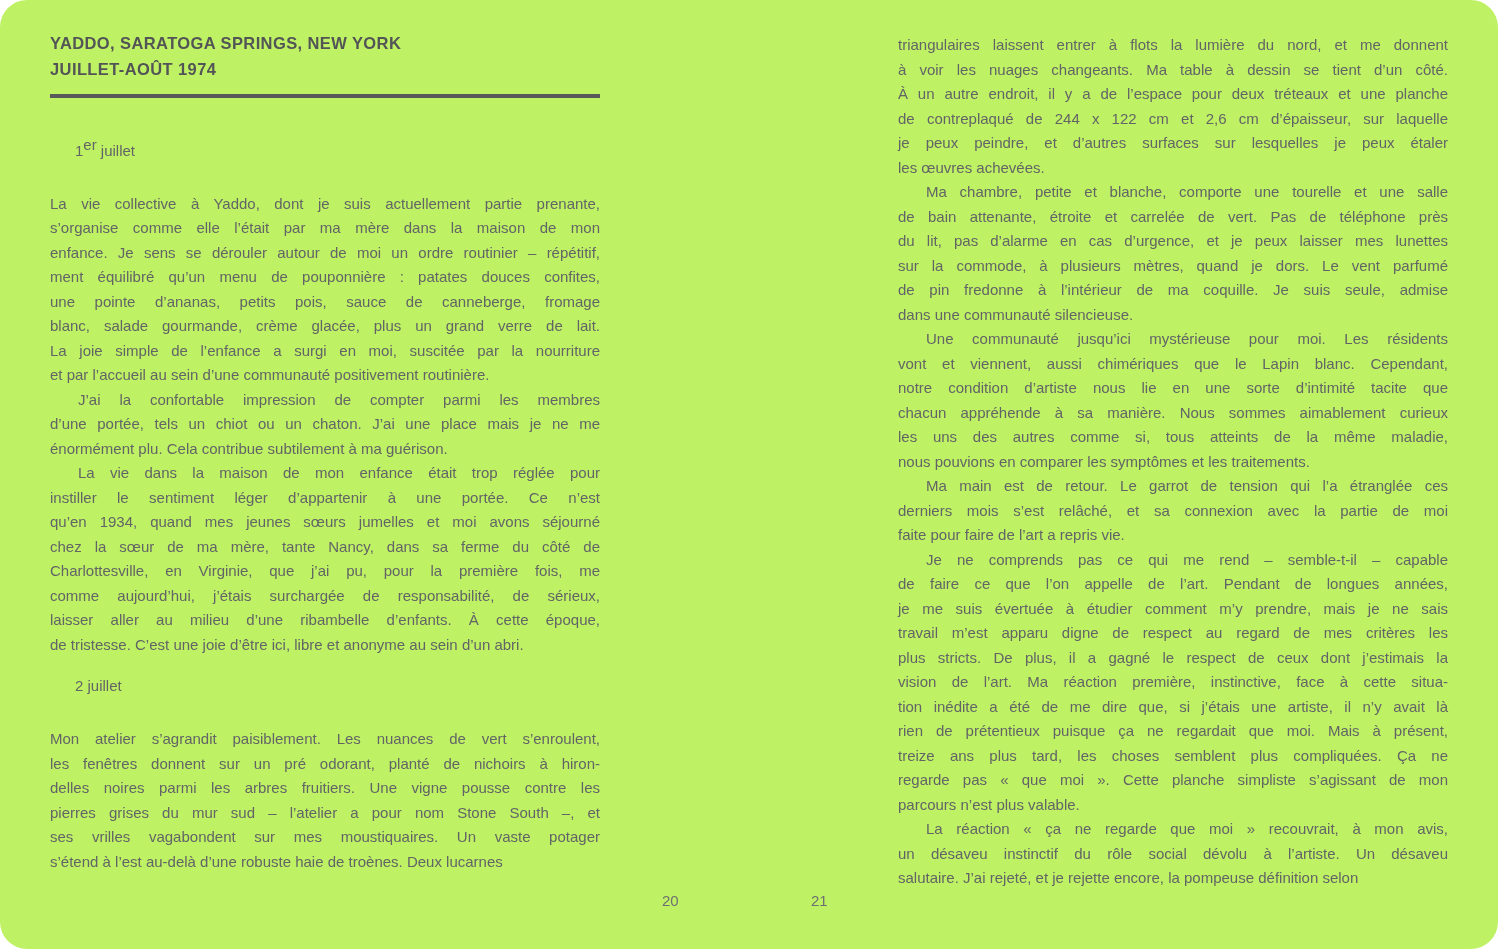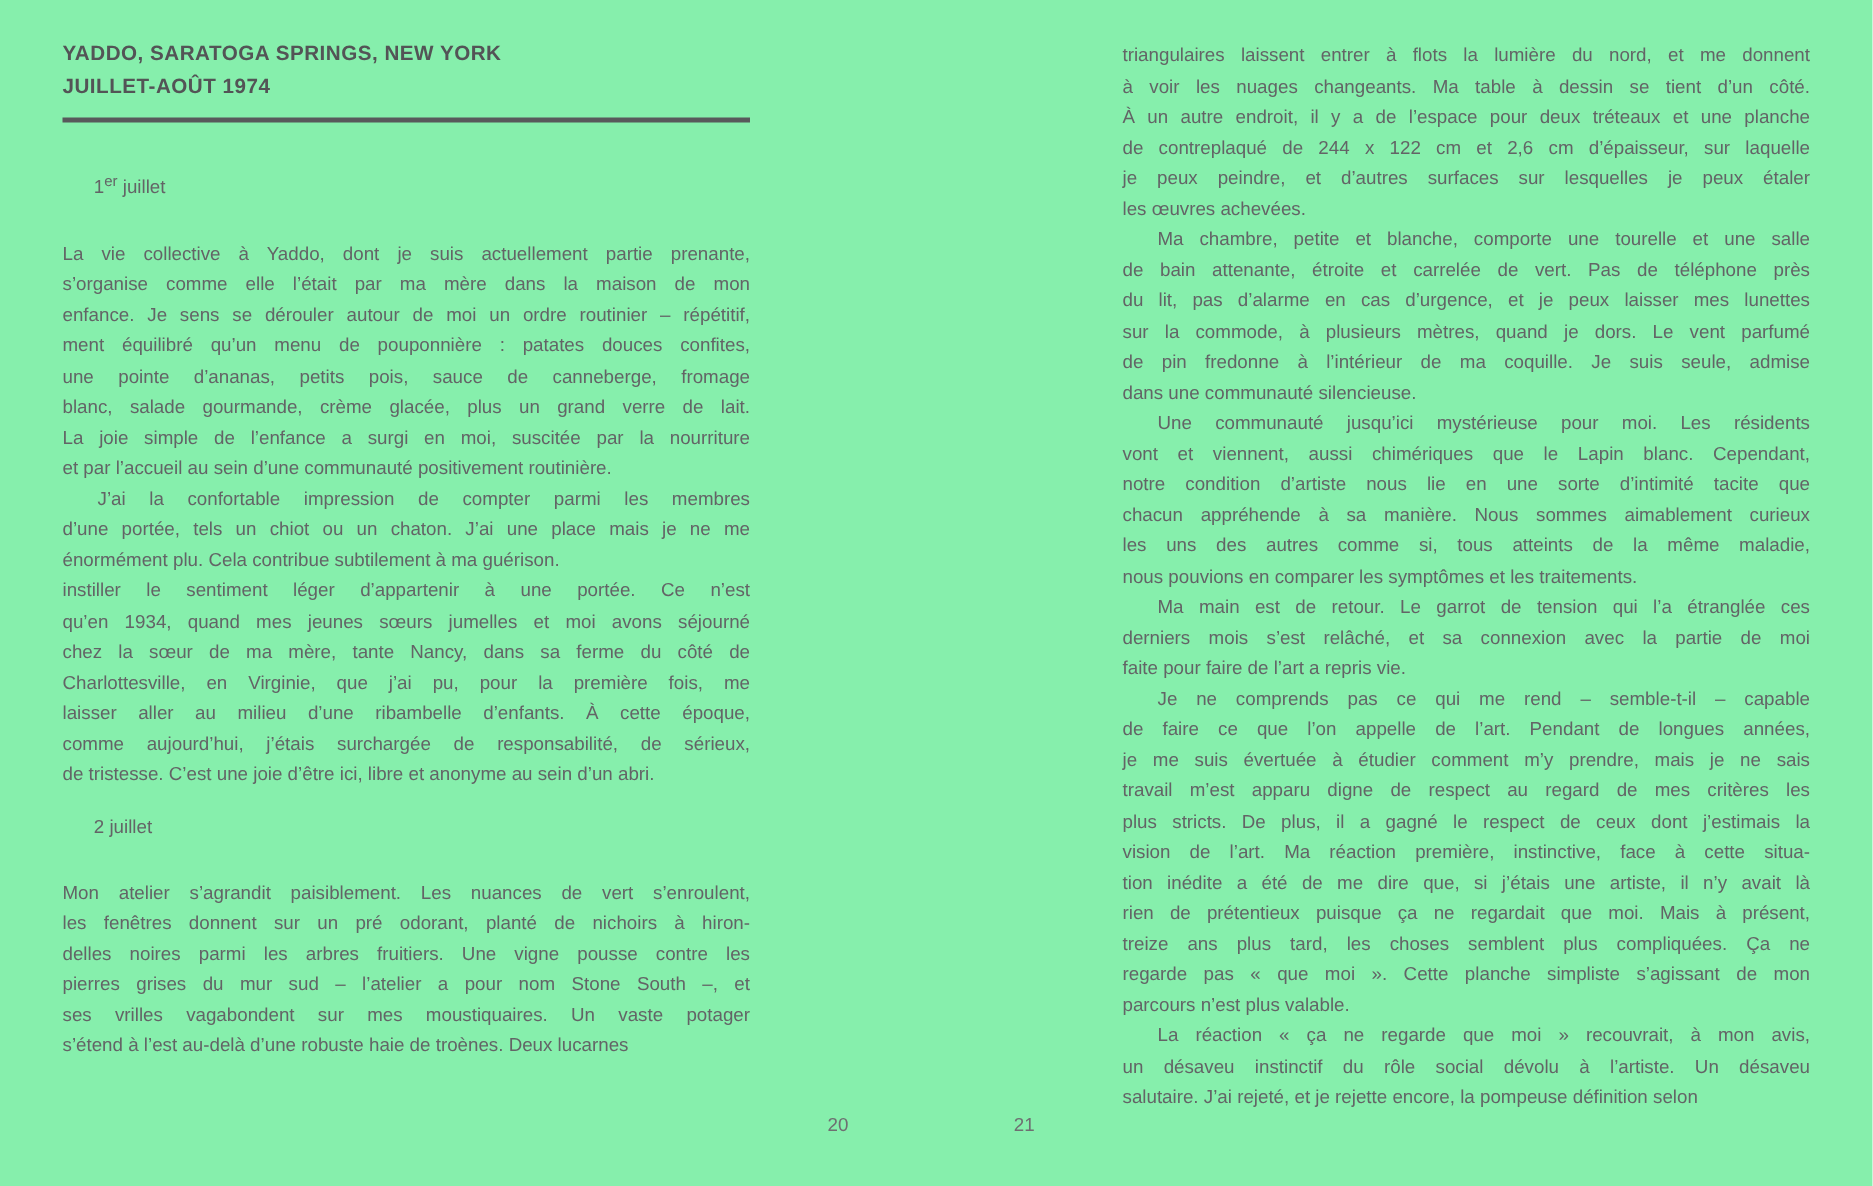--- a/index.html
+++ b/index.html
@@ -1,23 +1,24 @@
 <!DOCTYPE html>
 <html><head>
 <meta charset="utf-8">
 <style>
   html, body { margin: 0; padding: 0; background: #ffffff; }
   .spread {
     position: relative;
     width: 1498px;
     height: 949px;
-    background: #86efac;
+    background: #bef264;
     font-family: "Liberation Sans", "DejaVu Sans", sans-serif;
     color: #636466;
     overflow: hidden;
+    border-radius: 27px;
   }
   .page { position: absolute; width: 550px; }
   .page.left  { left: 50px;  top: 30px; }
   .page.right { left: 898px; top: 33px; }
 
   .chapter-title {
     margin: 0;
     font-size: 16.5px;
     font-weight: bold;
     line-height: 26px;
@@ -34,21 +35,21 @@
   }
 
   .entry-date {
     margin: 18px 0 30px 0;
     padding-left: 25px;
     font-size: 15px;
     line-height: 22px;
     color: #636466;
   }
   .body > .entry-date:first-child { margin-top: 36px; }
-  .entry-date .sup { font-size: 12px; vertical-align: 5.5px; }
+  .entry-date .sup { font-size: 15px; vertical-align: 5.5px; }
 
   .para { margin: 0; }
   .line {
     font-size: 15px;
     line-height: 24.5px;
     text-align: justify;
     text-align-last: justify;
     text-justify: inter-word;
   }
   .line.end { text-align-last: left; }
@@ -88,26 +89,27 @@
           <div class="line">blanc, salade gourmande, crème glacée, plus un grand verre de lait.</div>
           <div class="line">La joie simple de l’enfance a surgi en moi, suscitée par la nourriture</div>
           <div class="line end">et par l’accueil au sein d’une communauté positivement routinière.</div>
         </div>
         <div class="para">
           <div class="line indent">J’ai la confortable impression de compter parmi les membres</div>
           <div class="line">d’une portée, tels un chiot ou un chaton. J’ai une place mais je ne me</div>
           <div class="line end">énormément plu. Cela contribue subtilement à ma guérison.</div>
         </div>
         <div class="para">
+          <div class="line indent">La vie dans la maison de mon enfance était trop réglée pour</div>
           <div class="line">instiller le sentiment léger d’appartenir à une portée. Ce n’est</div>
           <div class="line">qu’en 1934, quand mes jeunes sœurs jumelles et moi avons séjourné</div>
           <div class="line">chez la sœur de ma mère, tante Nancy, dans sa ferme du côté de</div>
           <div class="line">Charlottesville, en Virginie, que j’ai pu, pour la première fois, me</div>
+          <div class="line">comme aujourd’hui, j’étais surchargée de responsabilité, de sérieux,</div>
           <div class="line">laisser aller au milieu d’une ribambelle d’enfants. À cette époque,</div>
-          <div class="line">comme aujourd’hui, j’étais surchargée de responsabilité, de sérieux,</div>
           <div class="line end">de tristesse. C’est une joie d’être ici, libre et anonyme au sein d’un abri.</div>
         </div>
         <div class="entry-date"><span>2</span><span> juillet</span></div>
         <div class="para">
           <div class="line">Mon atelier s’agrandit paisiblement. Les nuances de vert s’enroulent,</div>
           <div class="line">les fenêtres donnent sur un pré odorant, planté de nichoirs à hiron-</div>
           <div class="line">delles noires parmi les arbres fruitiers. Une vigne pousse contre les</div>
           <div class="line">pierres grises du mur sud – l’atelier a pour nom Stone South –, et</div>
           <div class="line">ses vrilles vagabondent sur mes moustiquaires. Un vaste potager</div>
           <div class="line end">s’étend à l’est au-delà d’une robuste haie de troènes. Deux lucarnes</div>

